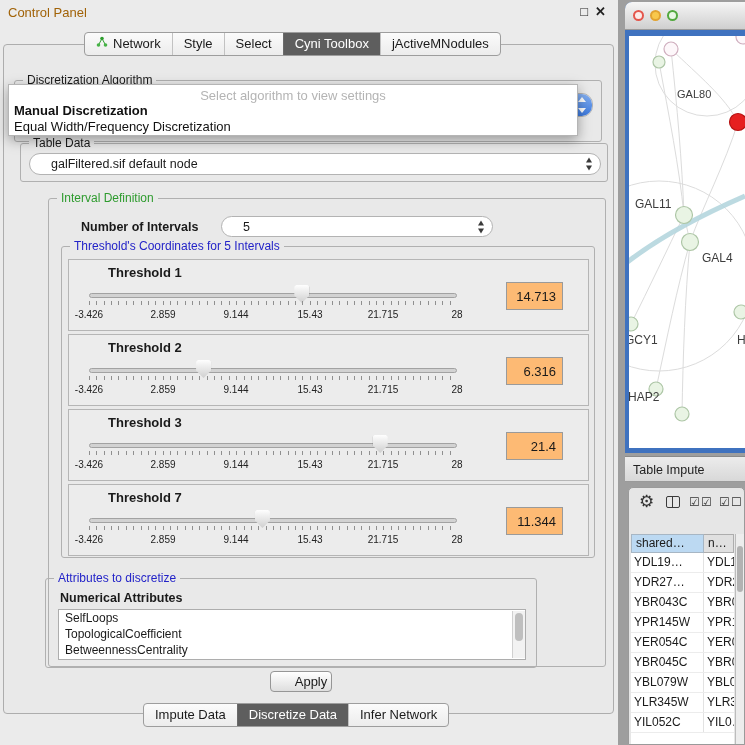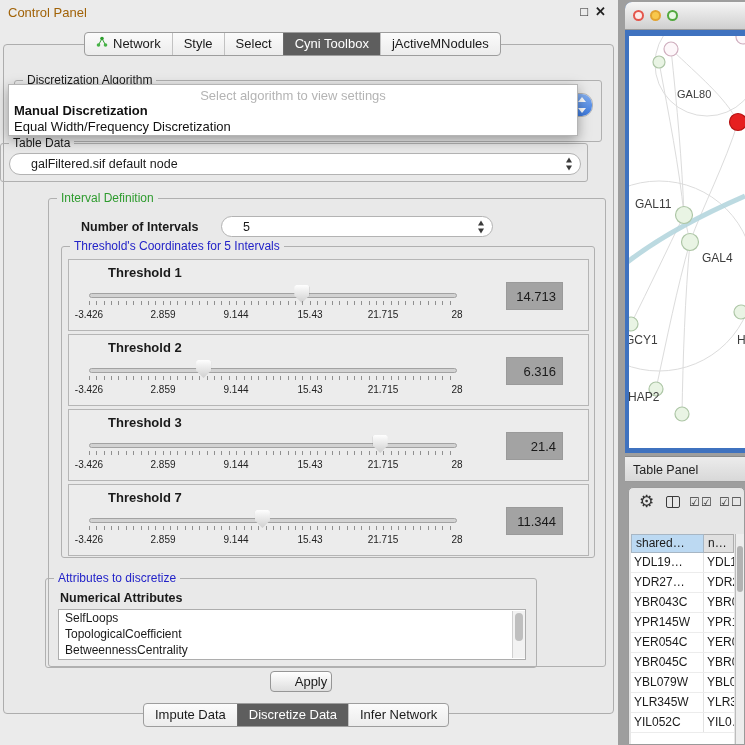--- a/index.html
+++ b/index.html
@@ -66,21 +66,21 @@
   .track { position:absolute; left:20px; top:33px; width:368px; height:5px;
     background:#d2d2d2; border:1px solid #a2a2a2; border-radius:3px; }
   .ticks { position:absolute; left:20px; top:41px; width:368px; height:4px;
     background:repeating-linear-gradient(to right, #8f8f8f 0 1px, transparent 1px 7.36px); }
   .thumb { position:absolute; top:25px; width:15px; height:18px;
     background:linear-gradient(#fefefe,#cfcfcf);
     clip-path:polygon(12% 0,88% 0,100% 10%,100% 58%,50% 100%,0 58%,0 10%);
     filter:drop-shadow(0 0 1px rgba(0,0,0,.65)); }
   .sc { position:absolute; top:49px; font-size:10px; color:#222; transform:translateX(-50%); white-space:nowrap; }
   .s0{left:20px}.s1{left:94px}.s2{left:167px}.s3{left:241px}.s4{left:314px}.s5{left:388px}
-  .val { position:absolute; left:437px; top:22px; width:57px; height:28px; background:#a3a3a3;
+  .val { position:absolute; left:437px; top:22px; width:57px; height:28px; background:#fdba74;
     border:1px solid #9a9a9a; font-size:13px; text-align:right; padding:6px 6px 0 0; }
 
   
   .listbox { position:absolute; left:12px; top:30px; width:468px; height:51px; background:#fff;
     border:1px solid #adadad; overflow:hidden; }
   .listbox .item { font-size:12px; line-height:16px; padding-left:6px; white-space:nowrap; }
   .vscroll { position:absolute; top:1px; bottom:1px; width:13px; background:#f2f2f2; border-left:1px solid #d0d0d0; }
   .listbox .vscroll { right:0; }
   .vthumb { position:absolute; left:2px; top:2px; width:8px; height:28px; background:#bfbfbf; border-radius:4px; }
 
@@ -171,21 +171,21 @@
       <span class="stepper-blue"></span>
     </div>
   </div>
 
   <div class="dd-overlay">
     <div class="dd-head">Select algorithm to view settings</div>
     <div class="dd-opt bold">Manual Discretization</div>
     <div class="dd-opt">Equal Width/Frequency Discretization</div>
   </div>
 
-  <div class="group" style="left:0; top:143px; width:588px; height:39px;">
+  <div class="group" style="left:20px; top:143px; width:588px; height:39px;">
     <span class="gtitle">Table Data</span>
     <div class="combo" style="left:8px; top:9px; width:572px; height:22px;">
       <span>galFiltered.sif default node</span>
       <span class="stepper"></span>
     </div>
   </div>
 
   <div class="group" style="left:48px; top:198px; width:558px; height:469px;">
     <span class="gtitle green">Interval Definition</span>
 
@@ -328,21 +328,21 @@
           <text x="-4" y="308" font-size="12">GCY1</text>
           <text x="108" y="308" font-size="12">H</text>
           <text x="-1" y="365" font-size="12">HAP2</text>
         </g>
       </svg>
     </div>
   </div>
 </section>
 
 <div class="tp-bar">
-  <span>Table Panel</span>
+  <span>Table Impute</span>
 </div>
 
 <section class="tablewin">
   <div class="ttool">
     <span class="gear">⚙</span>
     <span class="colsicon"></span>
     <span class="cb" style="left:60px;">☑</span>
     <span class="cb" style="left:72px;">☑</span>
     <span class="cb" style="left:90px;">☑</span>
     <span class="cb" style="left:102px;">☐</span>

